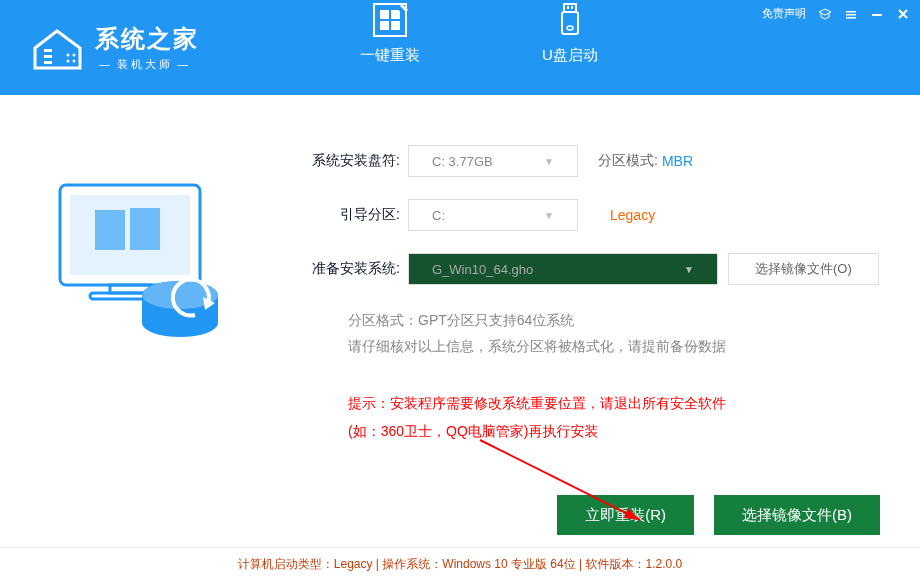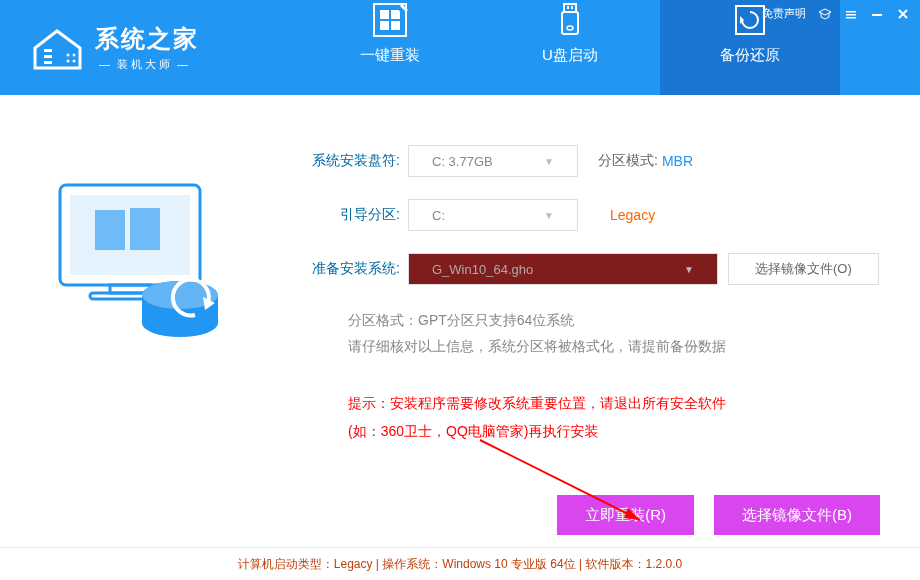--- a/index.html
+++ b/index.html
@@ -21,36 +21,36 @@
 
 .win-controls { position: absolute; right: 10px; top: 6px; display: flex; align-items: center; gap: 12px; color: #fff; font-size: 11px; }
 .win-controls span, .win-controls div { cursor: pointer; }
 .win-btn { width: 14px; height: 14px; display: flex; align-items: center; justify-content: center; }
 
 .main { display: flex; padding: 50px 40px 20px 40px; }
 .left-ill { width: 220px; padding-top: 20px; }
 .form-area { flex: 1; padding-left: 40px; }
 
 .form-row { display: flex; align-items: center; margin-bottom: 22px; }
-.form-label { width: 100px; text-align: right; color: #0369a1; font-size: 14px; margin-right: 8px; }
+.form-label { width: 100px; text-align: right; color: #0f172a; font-size: 14px; margin-right: 8px; }
 .select { border: 1px solid #ddd; height: 32px; padding: 0 23px; display: flex; align-items: center; justify-content: space-between; color: #888; font-size: 13px; background: #fff; cursor: pointer; }
 .select.w1 { width: 170px; }
 .select.w2 { width: 310px; }
-.select.disabled { background: #7f1d1d; color: #aaa; }
+.select.disabled { background: #14532d; color: #aaa; }
 .chevron { color: #bbb; font-size: 10px; }
 .extra-label { color: #666; font-size: 14px; margin-left: 20px; }
 .extra-val { color: #2196f3; font-size: 14px; margin-left: 4px; }
 .extra-val.orange { color: #ff6600; }
 .img-btn { border: 1px solid #ddd; height: 32px; padding: 0 26px; display: flex; align-items: center; color: #666; font-size: 13px; margin-left: 10px; cursor: pointer; }
 
 .info-text { color: #888; font-size: 14px; line-height: 26px; margin-left: 48px; margin-top: 8px; }
 .warn-text { color: #ff0000; font-size: 14px; line-height: 28px; margin-left: 48px; margin-top: 30px; }
 
 .buttons { display: flex; justify-content: flex-end; gap: 20px; padding: 0 40px 12px 0; margin-top: 30px; }
-.btn { background: #d946ef; color: #fff; border: none; height: 40px; padding: 0 28px; font-size: 15px; cursor: pointer; }
+.btn { background: #15803d; color: #fff; border: none; height: 40px; padding: 0 28px; font-size: 15px; cursor: pointer; }
 
 .footer { text-align: center; color: #c2410c; font-size: 12px; border-top: 1px solid #eee; padding-top: 8px; }
 
 .arrow { position: absolute; top: 430px; left: 470px; pointer-events: none; }
 </style>
 </head>
 <body>
 
 <div class="header">
   <div class="logo-area">
@@ -90,30 +90,20 @@
       <div class="tab-icon">
         <svg width="40" height="40" viewBox="0 0 40 40">
             <rect x="14" y="4" width="12" height="8" fill="none" stroke="#fff" stroke-width="2"></rect>
             <rect x="17" y="6" width="2" height="3" fill="#fff"></rect>
             <rect x="21" y="6" width="2" height="3" fill="#fff"></rect>
             <rect x="12" y="12" width="16" height="22" rx="2" fill="none" stroke="#fff" stroke-width="2"></rect>
             <ellipse cx="20" cy="28" rx="3" ry="2" fill="none" stroke="#fff" stroke-width="1.5"></ellipse>
           </svg>
       </div>
       <div class="tab-label">U盘启动</div>
-    </div>
-    <div class="tab active">
-      <div class="tab-icon">
-        <svg width="40" height="40" viewBox="0 0 40 40">
-            <rect x="6" y="6" width="28" height="28" fill="none" stroke="#fff" stroke-width="2"></rect>
-            <path d="M20 12 A8 8 0 1 1 12 20" fill="none" stroke="#fff" stroke-width="2"></path>
-            <polygon points="10,16 14,20 10,24" fill="#fff"></polygon>
-          </svg>
-      </div>
-      <div class="tab-label">备份还原</div>
     </div>
   </div>
   <div class="win-controls">
     <span>免责声明</span>
     <div class="win-btn">
         <svg width="14" height="14" viewBox="0 0 14 14">
           <path d="M7 2 L13 5 L7 8 L1 5 Z M3 6 L3 10 L7 12 L11 10 L11 6" fill="none" stroke="#fff" stroke-width="1"></path>
         </svg>
       </div>
     <div class="win-btn">

